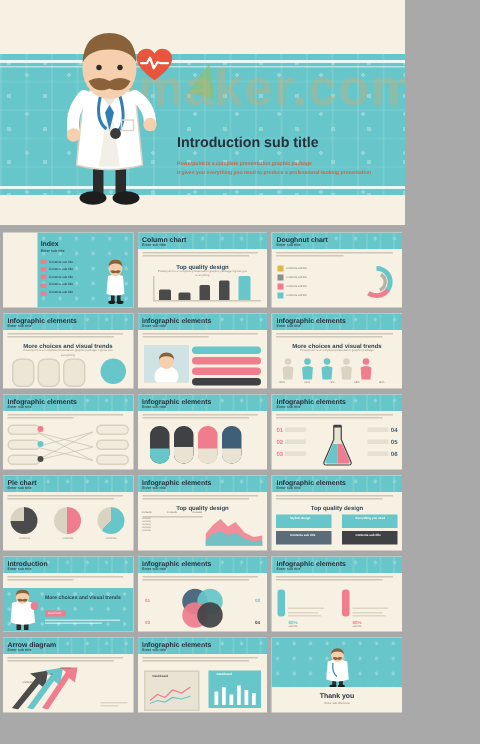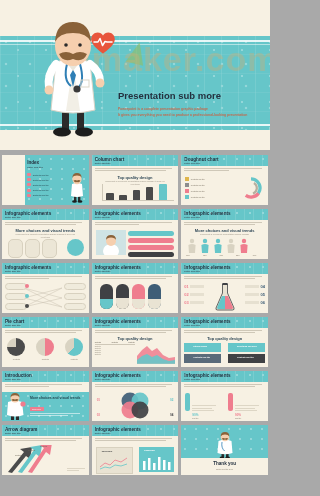--- a/index.html
+++ b/index.html
@@ -161,21 +161,21 @@
     <path d="M19 24 q1 -20 18 -20 q17 0 18 20 q-4 -9 -18 -9 q-14 0 -18 9 z" fill="#8a6239"></path>
 
     <circle cx="30" cy="27" r="1.8" fill="#2b2b2b"></circle>
     <circle cx="44" cy="27" r="1.8" fill="#2b2b2b"></circle>
 
     <path d="M23 36 q7 -4 14 0 q7 -4 14 0 q-4 9 -14 5 q-10 4 -14 -5 z" fill="#8a6239"></path>
 
     <rect x="45" y="62" width="8" height="7" fill="none" stroke="#dcd7c9" stroke-width="1"></rect>
   </svg>
 
-  <div class="hero-sub">Presentation sub more</div>
+  <div class="hero-sub">Introduction sub title</div>
   <div class="hero-desc">
     <div>Powerpoint is a complete presentation graphic package</div>
     <div>It gives you everything you need to produce a professional-looking presentation</div>
   </div>
 </div>
 
 <div class="grid">
 
   <div class="slide">
     <div class="teal-panel" style="left:26%;top:0;right:0;bottom:0;">

